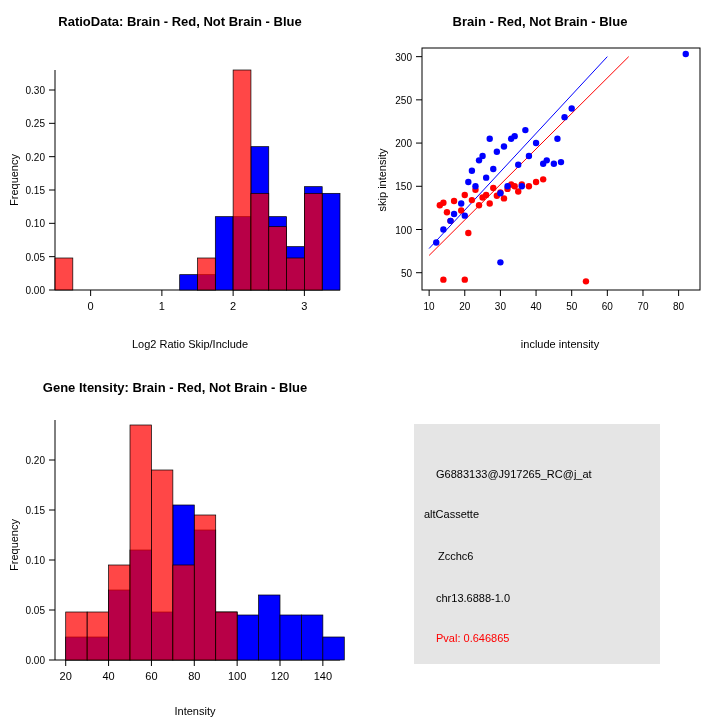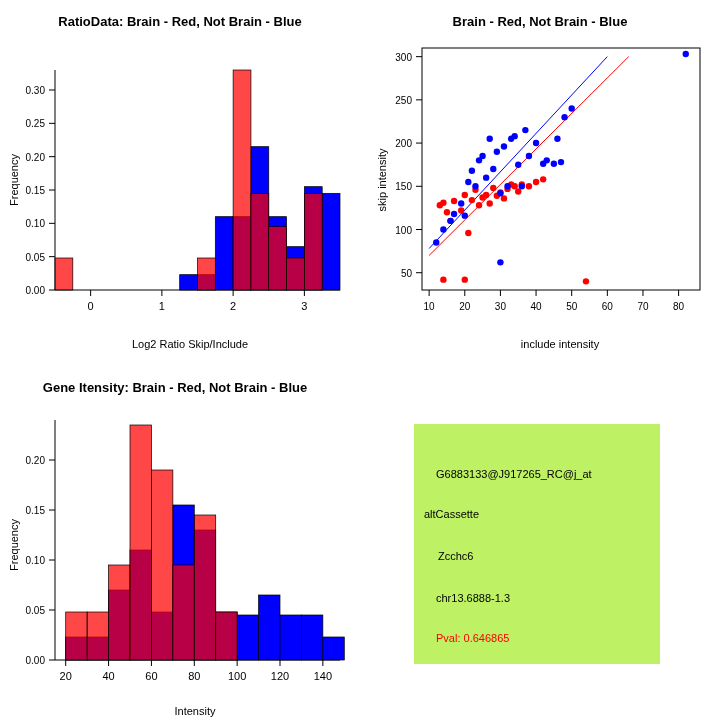--- a/index.html
+++ b/index.html
@@ -1,21 +1,21 @@
 <!DOCTYPE html>
 <html><head>
 <meta charset="utf-8">
 <style>
   html,body{margin:0;padding:0;}
   body{width:720px;height:720px;background:#ffffff;font-family:"Liberation Sans",sans-serif;color:#000;}
   #root{position:relative;width:642px;height:720px;padding-left:40px;}
   .panel{position:absolute;}
   svg{display:block;}
   text{font-family:"Liberation Sans",sans-serif;}
-  .info-box{background:#bef264;}
+  .info-box{background:#e5e5e5;}
   .info-line{font-size:11px;color:#000;}
   .info-line.pval{color:#ff0000;}
 </style>
 </head>
 <body>
 
 <div id="root">
 
   <div class="panel" style="left:0;top:0;width:360px;height:360px;">
     <svg width="360" height="360" viewBox="0 0 360 360">
@@ -241,17 +241,17 @@
           <rect x="194.28571428571428" y="155" width="21.428571428571445" height="145" fill="#ff0000" stroke="#000" stroke-width="0.7" fill-opacity="0.72"></rect>
           <rect x="215.71428571428572" y="252" width="21.428571428571416" height="48" fill="#ff0000" stroke="#000" stroke-width="0.7" fill-opacity="0.72"></rect>
         </g>
     </svg>
   </div>
 
   <div class="panel info-box" style="left:414px;top:424px;width:246px;height:240px;">
     <div class="info-line" style="position:absolute;left:22px;top:44px;">G6883133@J917265_RC@j_at</div>
     <div class="info-line" style="position:absolute;left:10px;top:84px;">altCassette</div>
     <div class="info-line" style="position:absolute;left:24px;top:126px;">Zcchc6</div>
-    <div class="info-line" style="position:absolute;left:22px;top:168px;">chr13.6888-1.3</div>
+    <div class="info-line" style="position:absolute;left:22px;top:168px;">chr13.6888-1.0</div>
     <div class="info-line pval" style="position:absolute;left:22px;top:208px;text-align:center;">Pval: 0.646865</div>
   </div>
 
 </div>
 
 </body></html>

